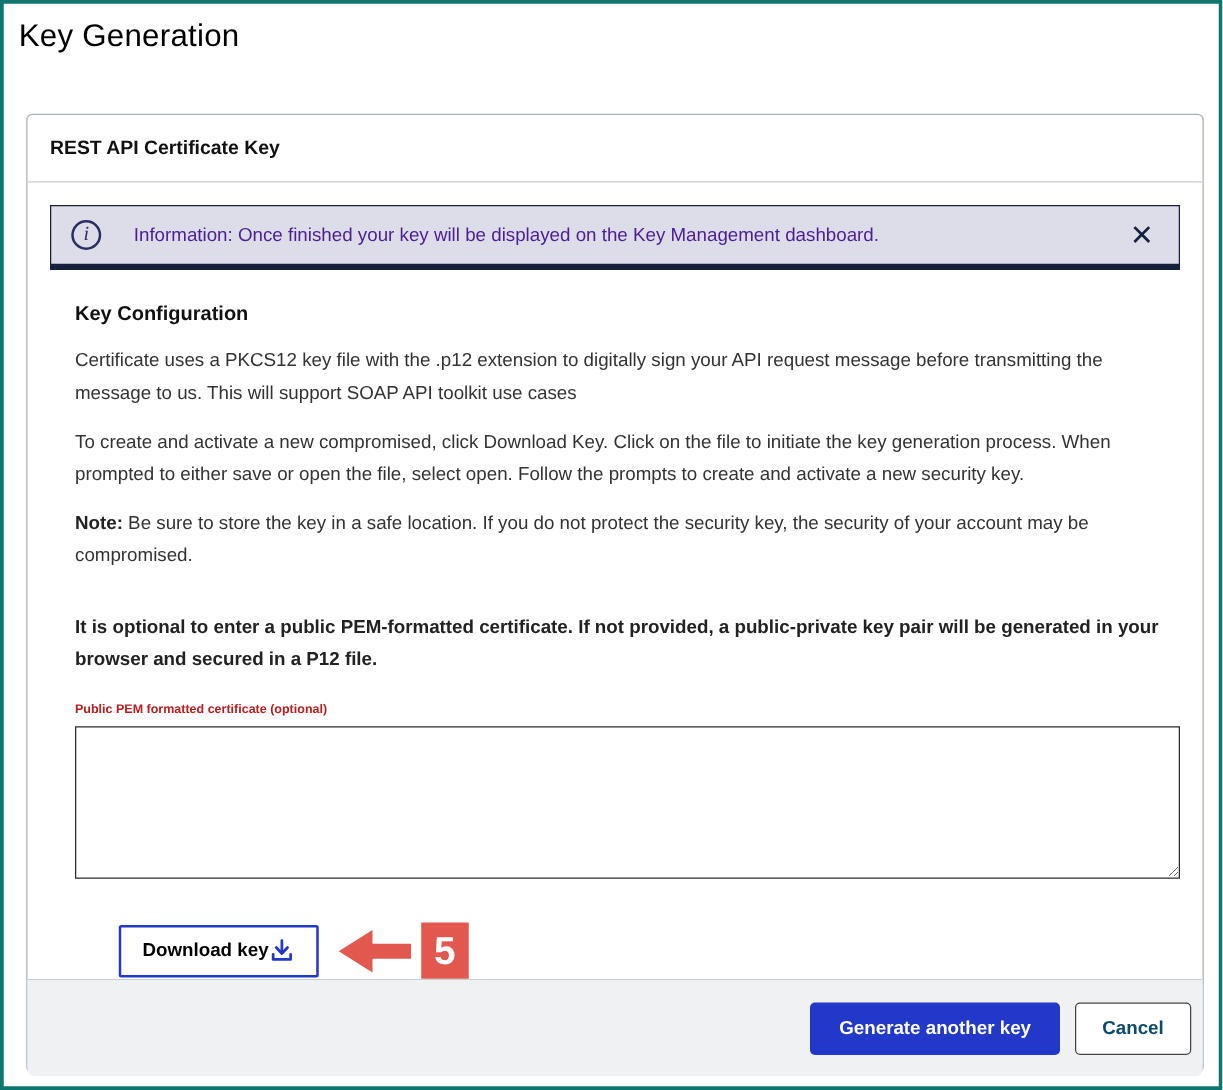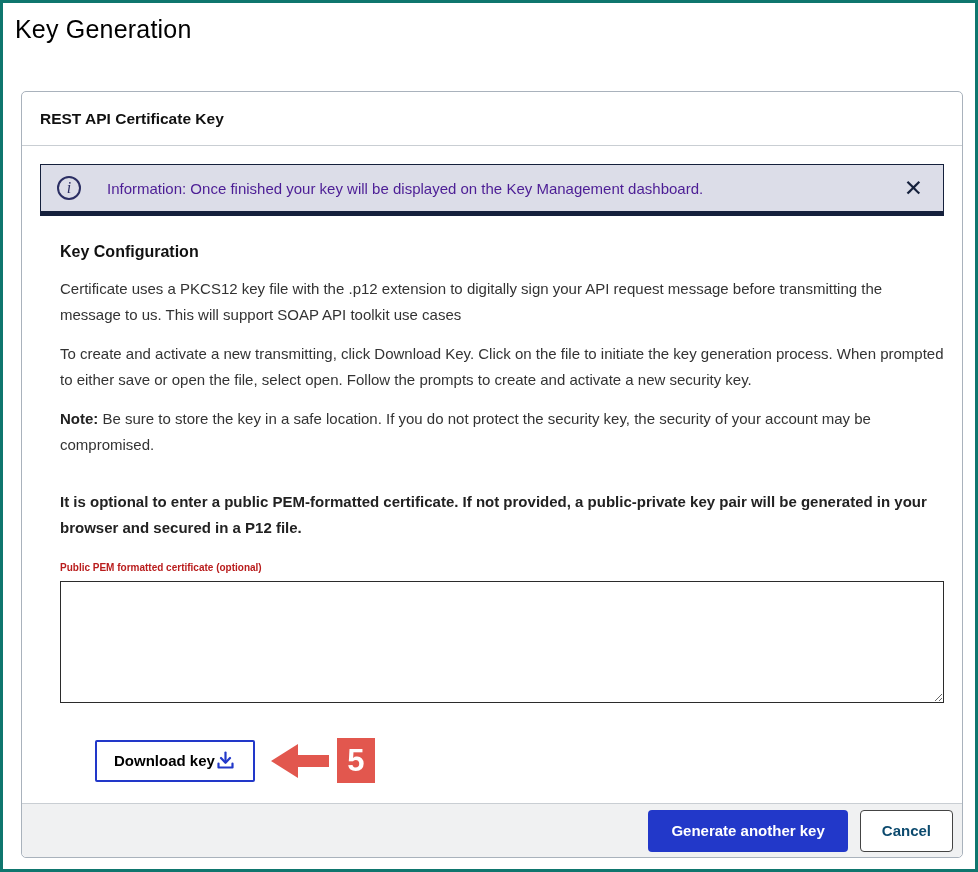--- a/index.html
+++ b/index.html
@@ -165,21 +165,21 @@
     color: #fff;
     font-size: 31px;
     font-weight: bold;
     display: flex;
     align-items: center;
     justify-content: center;
   }
 
   .card-footer {
     flex: none;
-    height: 54px;
+    height: 78px;
     background: #f0f1f2;
     border-top: 1px solid #c9ced3;
     border-radius: 0 0 5px 5px;
     display: flex;
     align-items: center;
     justify-content: flex-end;
     gap: 12px;
     padding: 0 9px;
   }
   .btn-primary {
@@ -222,21 +222,21 @@
       <span class="info-circle">i</span>
       <span class="banner-text">Information: Once finished your key will be displayed on the Key Management dashboard.</span>
       <button class="banner-close">✕</button>
     </div>
 
     <div class="content">
       <div class="section-heading">Key Configuration</div>
 
       <p class="para">Certificate uses a PKCS12 key file with the .p12 extension to digitally sign your API request message before transmitting the message to us. This will support SOAP API toolkit use cases</p>
 
-      <p class="para">To create and activate a new transmitting, click Download Key. Click on the file to initiate the key generation process. When prompted to either save or open the file, select open. Follow the prompts to create and activate a new security key.</p>
+      <p class="para">To create and activate a new compromised, click Download Key. Click on the file to initiate the key generation process. When prompted to either save or open the file, select open. Follow the prompts to create and activate a new security key.</p>
 
       <p class="para"><b>Note:</b><span> Be sure to store the key in a safe location. If you do not protect the security key, the security of your account may be compromised.</span></p>
 
       <p class="para bold-para">It is optional to enter a public PEM-formatted certificate. If not provided, a public-private key pair will be generated in your browser and secured in a P12 file.</p>
 
       <div class="field-label">Public PEM formatted certificate (optional)</div>
       <textarea class="pem-textarea" aria-label="Public PEM formatted certificate (optional)" style=""></textarea>
 
       <div class="download-row">
         <button class="download-btn">

